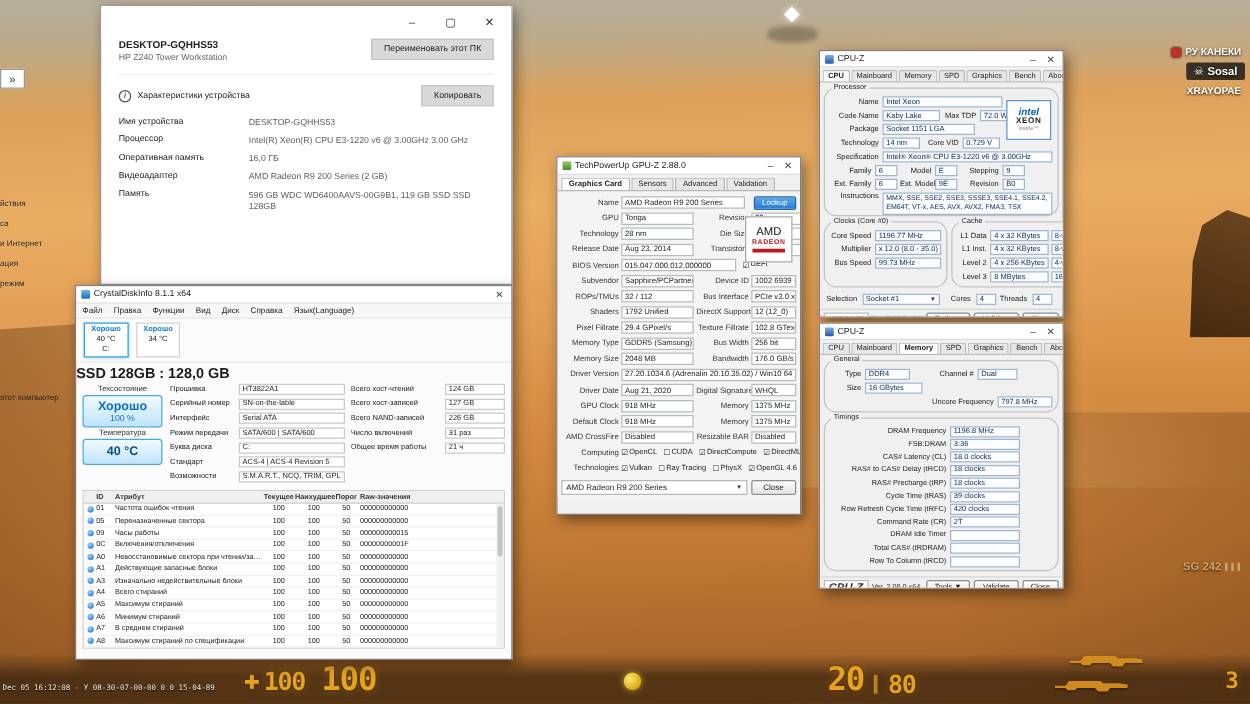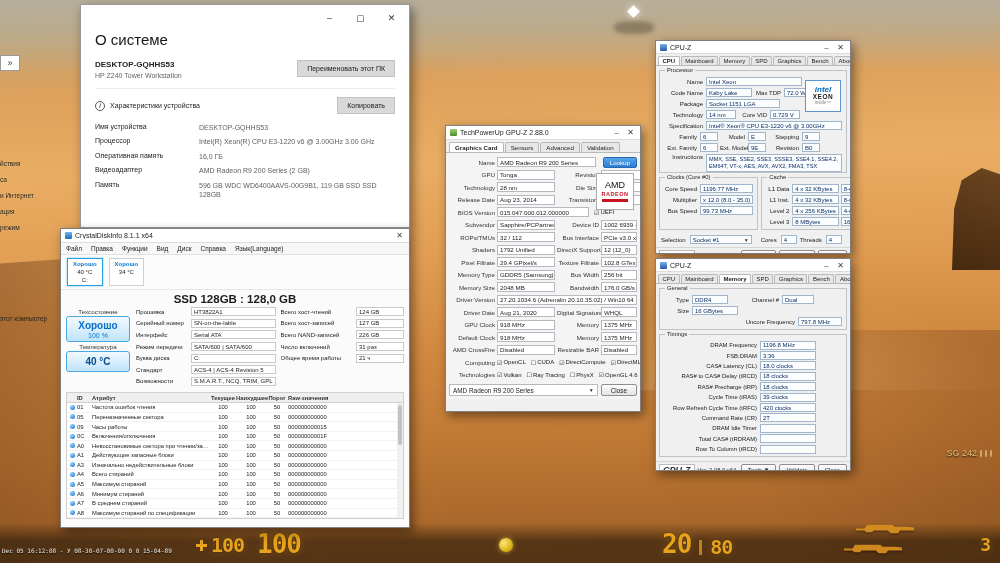--- a/index.html
+++ b/index.html
@@ -66,21 +66,21 @@
 .spec-row{display:flex;margin-bottom:5px;font-size:7px}
 .spec-l{width:104px;color:#222;flex:none}
 .spec-v{color:#606060;flex:1;line-height:1.35}
 
 .cdi{left:60px;top:228px;width:350px;height:300px;background:#fbfbfb;z-index:4;overflow:hidden}
 .cdi .menu{display:flex;gap:9px;padding:2px 5px;background:#f7f7f7;border-bottom:1px solid #e2e2e2;font-size:6.5px}
 .chips{display:flex;gap:6px;padding:3px 6px;background:#fcfcfc;border-bottom:1px solid #e6e6e6}
 .chip{border:1px solid #d0d0d0;background:#fff;padding:1px 5px;text-align:center;font-size:6px;line-height:1.35}
 .chip.active{border-color:#2a9fe0;box-shadow:0 0 2px #7cc6ef}
 .chip .st{color:#0a7ad4;font-weight:bold}
-.cdi-title{text-align:center;font-size:11.5px;font-weight:bold;padding:3px 0 2px;color:#1c1c1c}
+.cdi-title{font-size:11.5px;font-weight:bold;padding:3px 0 2px;color:#1c1c1c}
 .cdi-main{display:flex;padding:0 5px;gap:6px}
 .health-col{width:64px;text-align:center;flex:none}
 .hlabel{font-size:6.2px;margin:1px 0 1px;color:#333}
 .hbox{border:1px solid #49a8e0;border-radius:3px;background:linear-gradient(#f2faff,#bfe4fa);padding:3px 0 2px}
 .hstat{color:#0a6fc8;font-weight:bold;font-size:10px}
 .hpct{color:#0a6fc8;font-size:7px;margin-top:1px}
 .tbox{border:1px solid #49a8e0;border-radius:3px;background:linear-gradient(#f2faff,#bfe4fa);padding:4px 0;font-weight:bold;font-size:10px;color:#084f8c}
 .info-grid{flex:1;display:flex;gap:5px}
 .icol{flex:1}
 .irow{display:flex;align-items:center;margin-bottom:2.6px;gap:3px;font-size:6px}
@@ -124,21 +124,21 @@
 .gz-sel{flex:1;border:1px solid #b5bac0;background:#fff;height:12px;display:flex;align-items:center;justify-content:space-between;padding:0 3px;font-size:6.4px}
 .car{font-size:5px;color:#333}
 .pbtn{border:1px solid #8e8e8e;background:linear-gradient(#fdfdfd,#e2e2e2);border-radius:2px;font-size:6.4px;padding:1px 9px;height:12px;display:flex;align-items:center;white-space:nowrap}
 
 .cpuz{left:655px;top:40px;width:196px;height:214px;z-index:3;overflow:hidden}
 .cpuzm{left:655px;top:258px;width:196px;height:213px;z-index:3;overflow:hidden}
 .cz-tabs{display:flex;gap:1px;padding:2px 2px 0;background:#f0f0f0}
 .cz-tab{border:1px solid #b9b9b9;border-bottom:none;background:#e7e7e7;padding:1px 3.5px;font-size:6px;border-radius:2px 2px 0 0;white-space:nowrap}
 .cz-tab.active{background:#fff;font-weight:bold}
 .cz-body{border-top:1px solid #b9b9b9;padding:4px 3px 0;background:#f0f0f0}
-.grp{border:1px solid #c2c2c2;border-radius:0;margin-bottom:4px;padding:5px 4px 2px;position:relative;background:#f0f0f0}
+.grp{border:1px solid #c2c2c2;border-radius:10px;margin-bottom:4px;padding:5px 4px 2px;position:relative;background:#f0f0f0}
 .grp-t{position:absolute;top:-4px;left:5px;background:#f0f0f0;font-size:5.8px;padding:0 2px;color:#222}
 .cz-row{display:flex;align-items:center;height:11px;gap:2px}
 .cz-l{flex:none;text-align:right;color:#222;font-size:6px;padding-right:1px;white-space:nowrap}
 .cz-v{border:1px solid #9fb6cc;background:#fbfdff;color:#0c2f63;height:9px;display:flex;align-items:center;padding:0 2px;font-size:6px;white-space:nowrap;overflow:hidden}
 .instr{font-size:5.6px;line-height:1.25;color:#0c2f63;border:1px solid #9fb6cc;background:#fbfdff;padding:1px 2px;flex:1;height:auto}
 .xeonlogo{position:absolute;right:5px;top:9px;width:36px;height:32px;border:1px solid #5b96d2;background:#fff;display:flex;flex-direction:column;align-items:center;justify-content:center;line-height:1.05;z-index:2}
 .xl1{color:#0068b5;font-size:8px;font-weight:bold;font-style:italic}
 .xl2{color:#222;font-size:6.5px;font-weight:bold;letter-spacing:.5px}
 .xl3{color:#888;font-size:4.5px}
 .grprow{display:flex;gap:3px}
@@ -159,20 +159,33 @@
   <div class="sky"></div>
   <div class="duneridge"></div>
   <div class="duneshade"></div>
   <div class="duneshade2"></div>
   <div class="rock"></div>
 
   <div class="hudbar"></div>
   <div class="diamond"></div>
   <div class="smudge"></div>
 
+  <div class="players">
+    <div class="p-row">
+      <span class="p-badge"></span>
+      <span>РУ КАНЕКИ</span>
+    </div>
+    <div class="p-row dark">
+      <span class="skull">☠</span>
+      <span>Sosal</span>
+    </div>
+    <div class="p-row">
+      <span>XRAYOPAE</span>
+    </div>
+  </div>
 
   <div class="weapon-label">
     <span>SG 242</span>
     <span class="bullet"></span>
     <span class="bullet"></span>
     <span class="bullet"></span>
   </div>
 
   <div class="hud-health">
     <span class="cross"></span>
@@ -207,21 +220,20 @@
     </div>
   <div class="lfrag-b">этот компьютер</div>
 
   <div class="w settings">
     <div class="tb">
       <span class="cbtn">–</span>
       <span class="cbtn">▢</span>
       <span class="cbtn">✕</span>
     </div>
     <div class="set-body">
-      <div class="set-h1">О системе</div>
       <div class="dev-row">
         <div>
           <div class="dev-name">DESKTOP-GQHHS53</div>
           <div class="dev-model">HP Z240 Tower Workstation</div>
         </div>
         <button class="btn">Переименовать этот ПК</button>
       </div>
       <div class="sep"></div>
       <div class="sec-row">
         <span class="sec-l">

